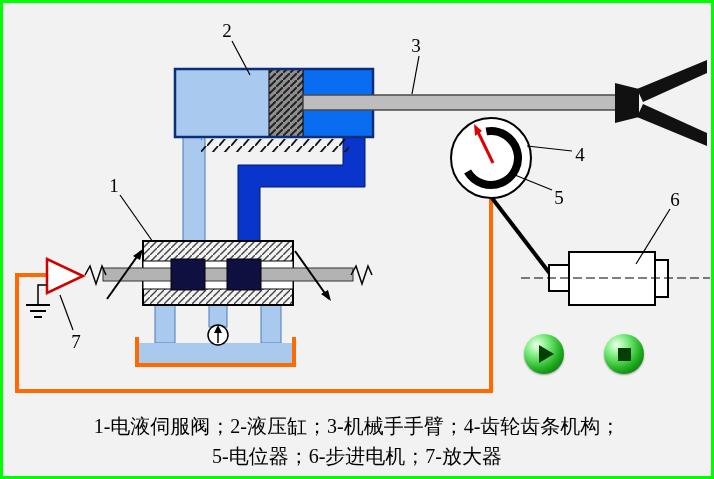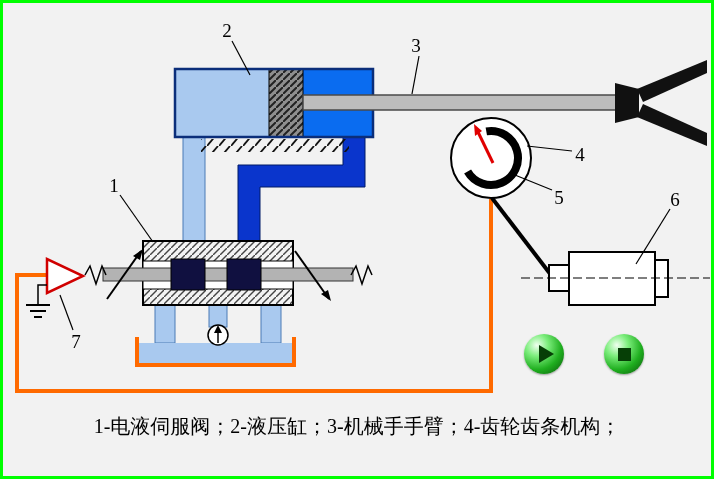--- a/index.html
+++ b/index.html
@@ -142,15 +142,16 @@
 
   <div class="btn btn-play">
     <div class="icon-play"></div>
   </div>
   <div class="btn btn-stop">
     <div class="icon-stop"></div>
   </div>
 
   <div class="caption">
     <div>1-电液伺服阀；2-液压缸；3-机械手手臂；4-齿轮齿条机构；</div>
+    <div>5-电位器；6-步进电机；7-放大器</div>
   </div>
 
 </div>
 
 </body></html>

